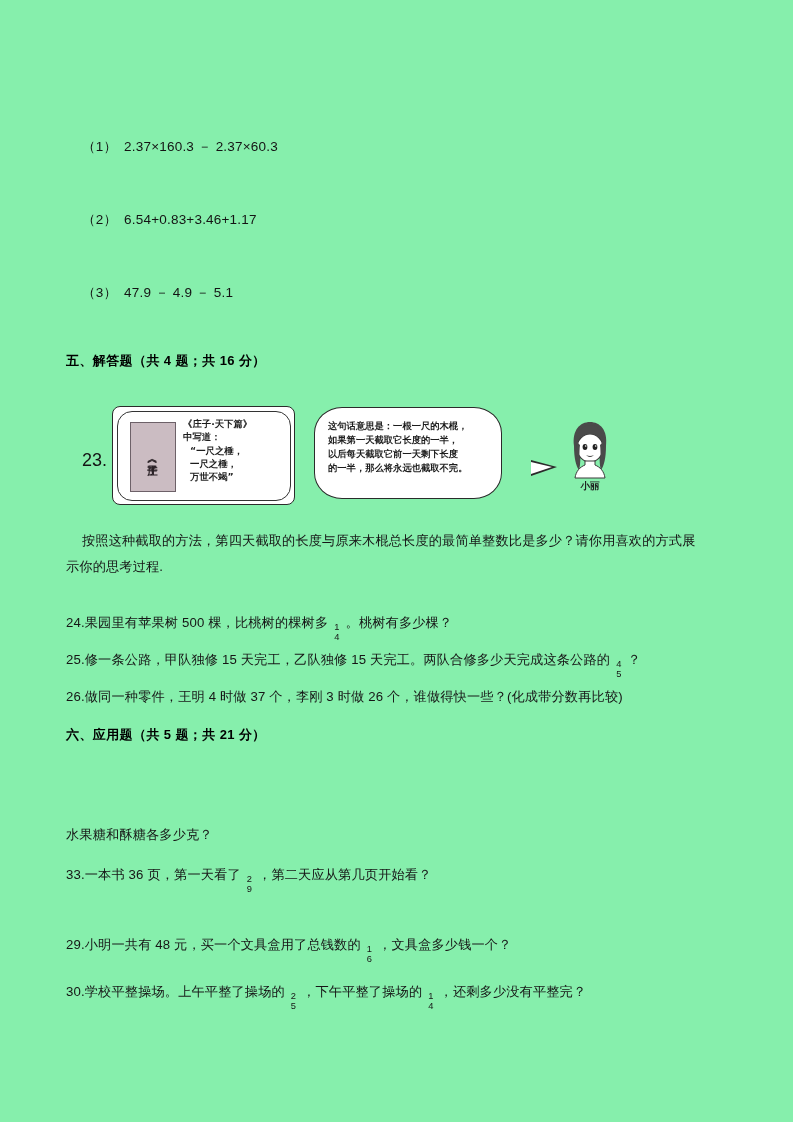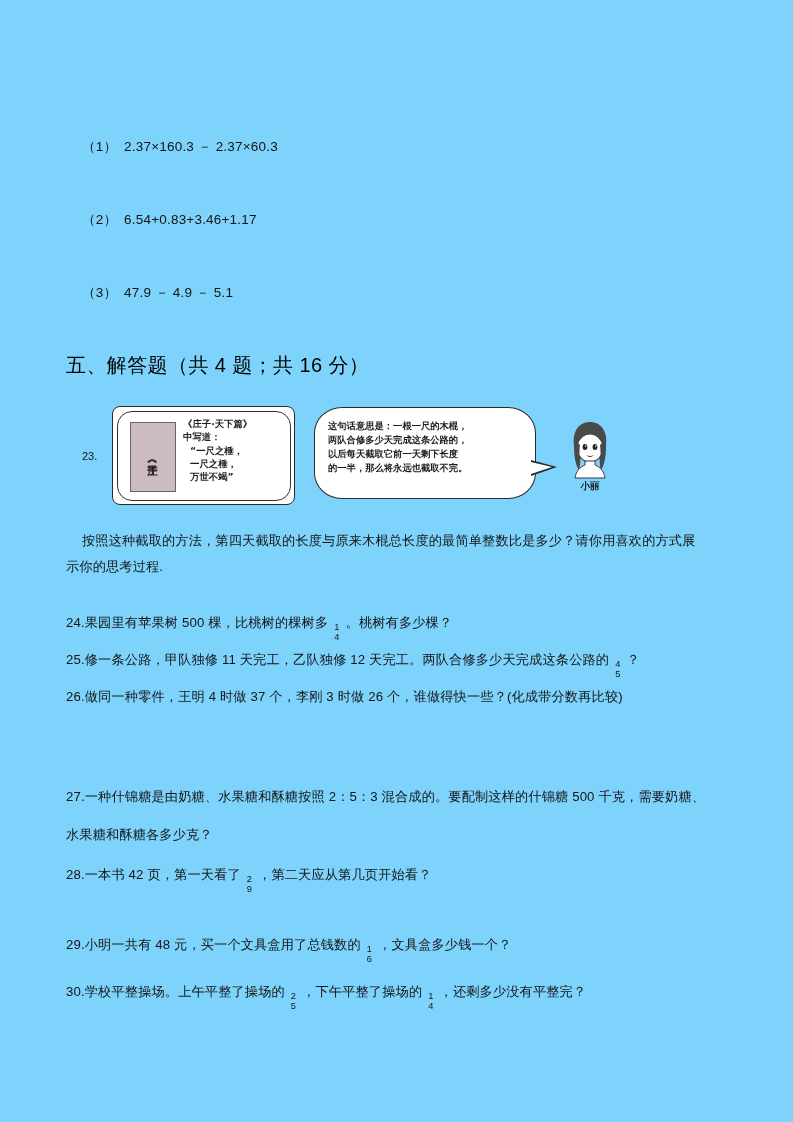--- a/index.html
+++ b/index.html
@@ -11,37 +11,37 @@
     width: 793px;
     height: 1122px;
     position: relative;
     font-family: "Liberation Sans", "DejaVu Sans", sans-serif;
     color: #1a1a1a;
     overflow: hidden;
   }
   .page {
     position: absolute;
     inset: 0;
-    background: #7dd3fc;
+    background: #86efac;
   }
 
   
   .calc-line {
     position: absolute;
     font-size: 13.5px;
     letter-spacing: 0.2px;
     white-space: nowrap;
     color: #141414;
   }
   .calc-num { margin-right: 7px; }
 
   .section-head {
     position: absolute;
-    font-size: 20px;
-    font-weight: normal;
+    font-size: 13px;
+    font-weight: bold;
     letter-spacing: 0.4px;
     color: #000000;
     white-space: nowrap;
   }
 
   .q {
     position: absolute;
     font-size: 13.2px;
     line-height: 1.65;
     color: #161616;
@@ -70,21 +70,21 @@
     position: absolute;
     left: 82px;
     top: 404px;
     width: 560px;
     height: 106px;
   }
   .q23-num {
     position: absolute;
     left: 0px;
     top: 46px;
-    font-size: 11px;
+    font-size: 18px;
     color: #141414;
   }
   .book-box {
     position: absolute;
     left: 30px;
     top: 2px;
     width: 183px;
     height: 99px;
     border: 1.6px solid #2b2b2b;
     border-radius: 8px;
@@ -133,21 +133,21 @@
     text-align: left;
     font-family: "DejaVu Sans", "Liberation Sans", sans-serif;
   }
   .book-lines div { white-space: nowrap; }
   .bl-indent { padding-left: 7px; }
 
   .bubble {
     position: absolute;
     left: 232px;
     top: 3px;
-    width: 222px;
+    width: 188px;
     height: 92px;
     border: 1.6px solid #2b2b2b;
     border-radius: 28px / 26px;
     box-sizing: border-box;
     background: #fff;
   }
   .bubble-text {
     position: absolute;
     left: 13px;
     top: 11px;
@@ -228,21 +228,21 @@
         <div>中写道：</div>
         <div class="bl-indent">“一尺之棰，</div>
         <div class="bl-indent">一尺之棰，</div>
         <div class="bl-indent">万世不竭”</div>
       </div>
     </div>
 
     <div class="bubble">
       <div class="bubble-text">
         <div>这句话意思是：一根一尺的木棍，</div>
-        <div>两队合修多少天完成这条公路的，</div>
+        <div>如果第一天截取它长度的一半，</div>
         <div>以后每天截取它前一天剩下长度</div>
         <div>的一半，那么将永远也截取不完。</div>
       </div>
     </div>
     <div class="bubble-tail"></div>
 
     <div class="girl">
       <svg width="60" height="64" viewBox="0 0 60 64">
 
         <path d="M14 28 C12 12 20 4 30 4 C40 4 48 12 46 28 C46 40 44 48 41 52 C39 46 40 36 39 32 L21 32 C20 36 21 46 19 52 C16 48 14 40 14 28 Z" fill="#4a4a4a"></path>
@@ -271,34 +271,34 @@
   <div class="q" style="left:66px; top:556px;">示你的思考过程.</div>
 
   <div class="q" style="left:66px; top:612px;">
     <span>24.果园里有苹果树 500 棵，比桃树的棵树多</span><span class="frac">
         <span class="num">1</span>
         <span class="den">4</span>
       </span><span>。桃树有多少棵？</span>
   </div>
 
   <div class="q" style="left:66px; top:649px;">
-    <span>25.修一条公路，甲队独修 11 天完工，乙队独修 12 天完工。两队合修多少天完成这条公路的</span><span class="frac">
+    <span>25.修一条公路，甲队独修 15 天完工，乙队独修 15 天完工。两队合修多少天完成这条公路的</span><span class="frac">
         <span class="num">4</span>
         <span class="den">5</span>
       </span><span>？</span>
   </div>
 
   <div class="q" style="left:66px; top:686px;">26.做同一种零件，王明 4 时做 37 个，李刚 3 时做 26 个，谁做得快一些？(化成带分数再比较)</div>
 
-
-  <div class="q" style="left:66px; top:786px;">27.一种什锦糖是由奶糖、水果糖和酥糖按照 2：5：3 混合成的。要配制这样的什锦糖 500 千克，需要奶糖、</div>
+  <div class="section-head" style="left:66px; top:726px;">六、应用题（共 5 题；共 21 分）</div>
+
   <div class="q" style="left:66px; top:824px;">水果糖和酥糖各多少克？</div>
 
   <div class="q" style="left:66px; top:864px;">
-    <span>28.一本书 42 页，第一天看了</span><span class="frac">
+    <span>33.一本书 36 页，第一天看了</span><span class="frac">
         <span class="num">2</span>
         <span class="den">9</span>
       </span><span>，第二天应从第几页开始看？</span>
   </div>
 
   <div class="q" style="left:66px; top:934px;">
     <span>29.小明一共有 48 元，买一个文具盒用了总钱数的</span><span class="frac">
         <span class="num">1</span>
         <span class="den">6</span>
       </span><span>，文具盒多少钱一个？</span>

